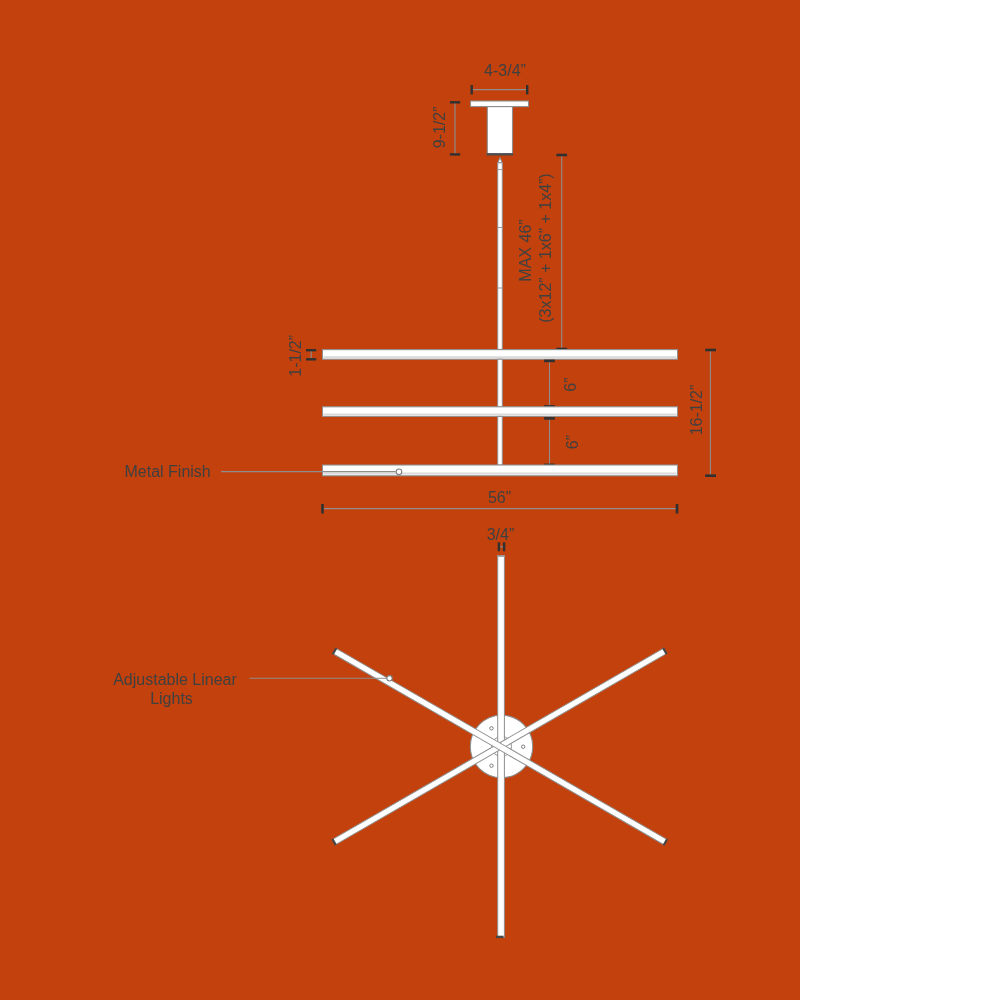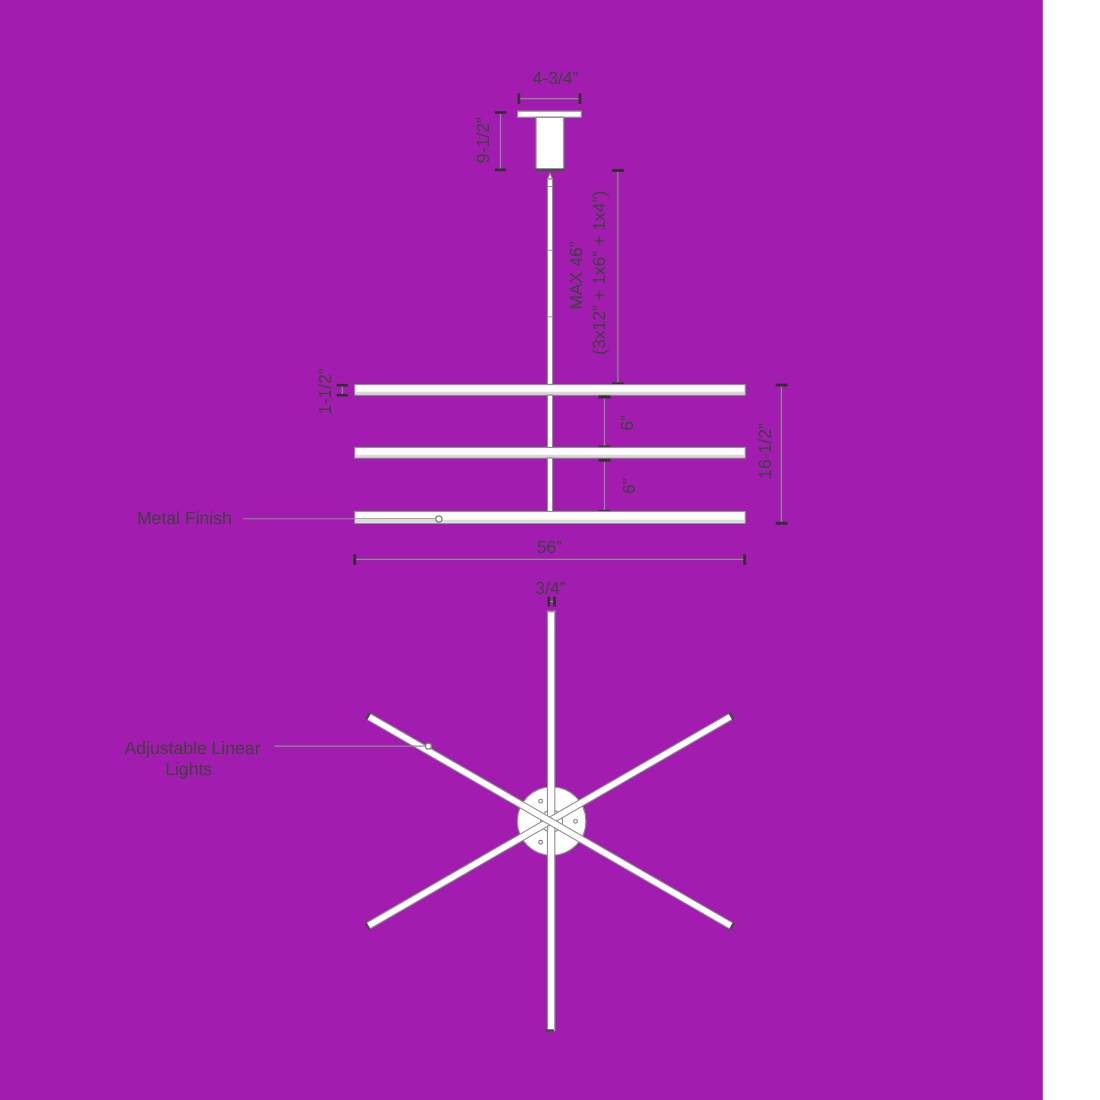--- a/index.html
+++ b/index.html
@@ -1,16 +1,16 @@
 <!DOCTYPE html>
 <html><head>
 <meta charset="utf-8">
 <style>
   html,body{margin:0;padding:0;background:#ffffff;}
-  #page{width:948px;height:1000px;position:relative;background:#a21caf;overflow:hidden;}
+  #page{width:800px;height:1000px;position:relative;background:#c2410c;overflow:hidden;}
   svg{position:absolute;top:0;left:0;}
   text{font-family:"Liberation Sans", sans-serif;fill:#404040;}
 </style>
 </head>
 <body>
 <div id="page">
 <svg width="1000" height="1000" viewBox="0 0 1000 1000">
 
   <g>
         <text x="505" y="76" font-size="16" text-anchor="middle">4-3/4”</text>

